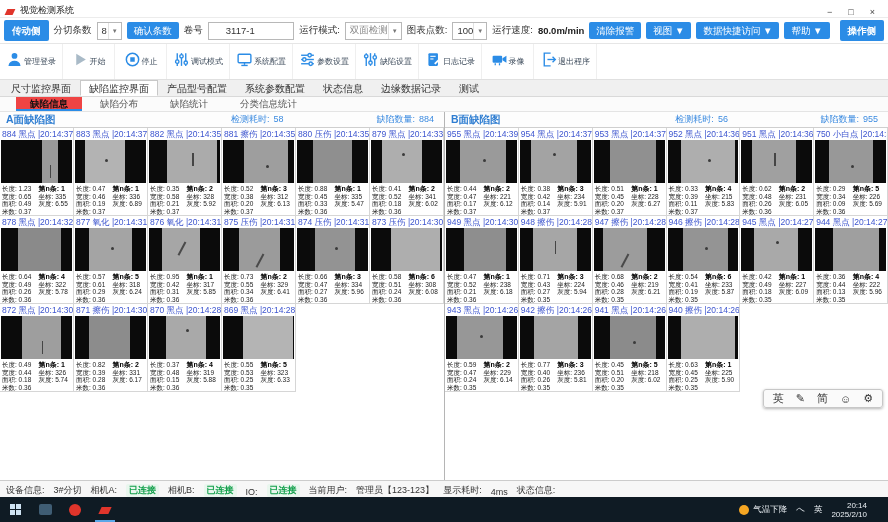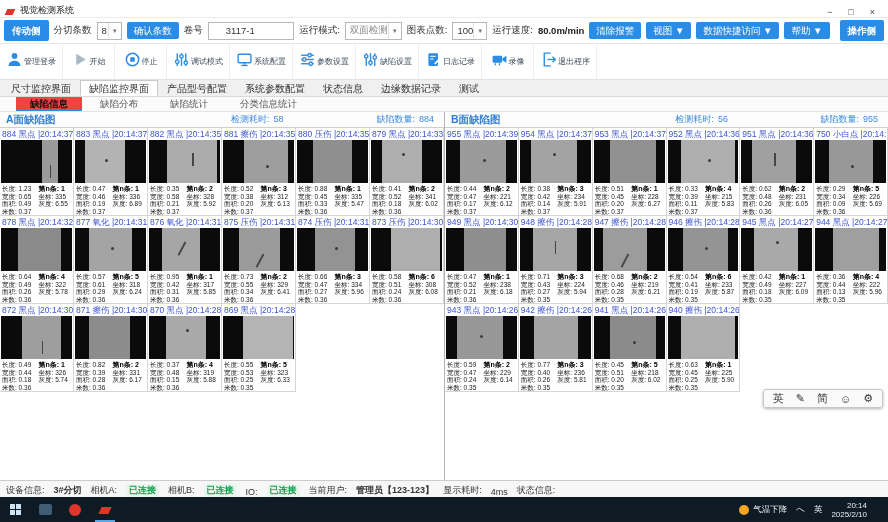--- a/index.html
+++ b/index.html
@@ -45,21 +45,21 @@
 .cell{border-right:1px solid #d6d6d6;border-bottom:1px solid #d6d6d6;display:flex;flex-direction:column;overflow:hidden;background:#fff}
 .chead{height:12px;line-height:12px;font-size:8.5px;color:#3d55cf;padding:0 2px;white-space:nowrap;overflow:hidden}
 .cimg{height:45px;margin:0 1px;position:relative}
 .mark{position:absolute}
 .cinfo{flex:1;display:flex;font-size:6.5px;line-height:7.4px;padding:2px 2px 0;color:#222}
 .c1{width:53%}
 .c2{width:47%}
 .c2 .strip{font-weight:bold;font-size:7px;color:#000}
 
 .statusbar{height:17px;display:flex;align-items:flex-end;gap:9px;padding:0 6px;font-size:9px;color:#333;border-top:1px solid #ccc;background:#f7f7f7;white-space:nowrap}
-.sb-val{font-weight:bold}
+.sb-val{font-weight:normal}
 .connected{color:#13a04c;font-weight:bold;background:#e9f6ee;padding:0 3px;border-radius:2px}
 
 .taskbar{height:25px;background:#0f1b24;display:flex;align-items:center;color:#e9eef2}
 .tb-icon{width:30px;height:100%;display:flex;align-items:center;justify-content:center;position:relative}
 .start-grid{display:grid;grid-template-columns:5px 5px;grid-template-rows:5px 5px;gap:1px}
 .start-grid i{background:#cfe3f2;display:block}
 .appicon1{width:13px;height:11px;background:#3f5d74;border-radius:2px}
 .appicon2{width:12px;height:12px;background:#e0352b;border-radius:50%}
 .applogo{width:12px;height:12px;position:relative}
 .applogo:before{content:"";position:absolute;left:1px;top:3px;width:10px;height:7px;background:#e0352b;transform:skewX(-25deg)}

